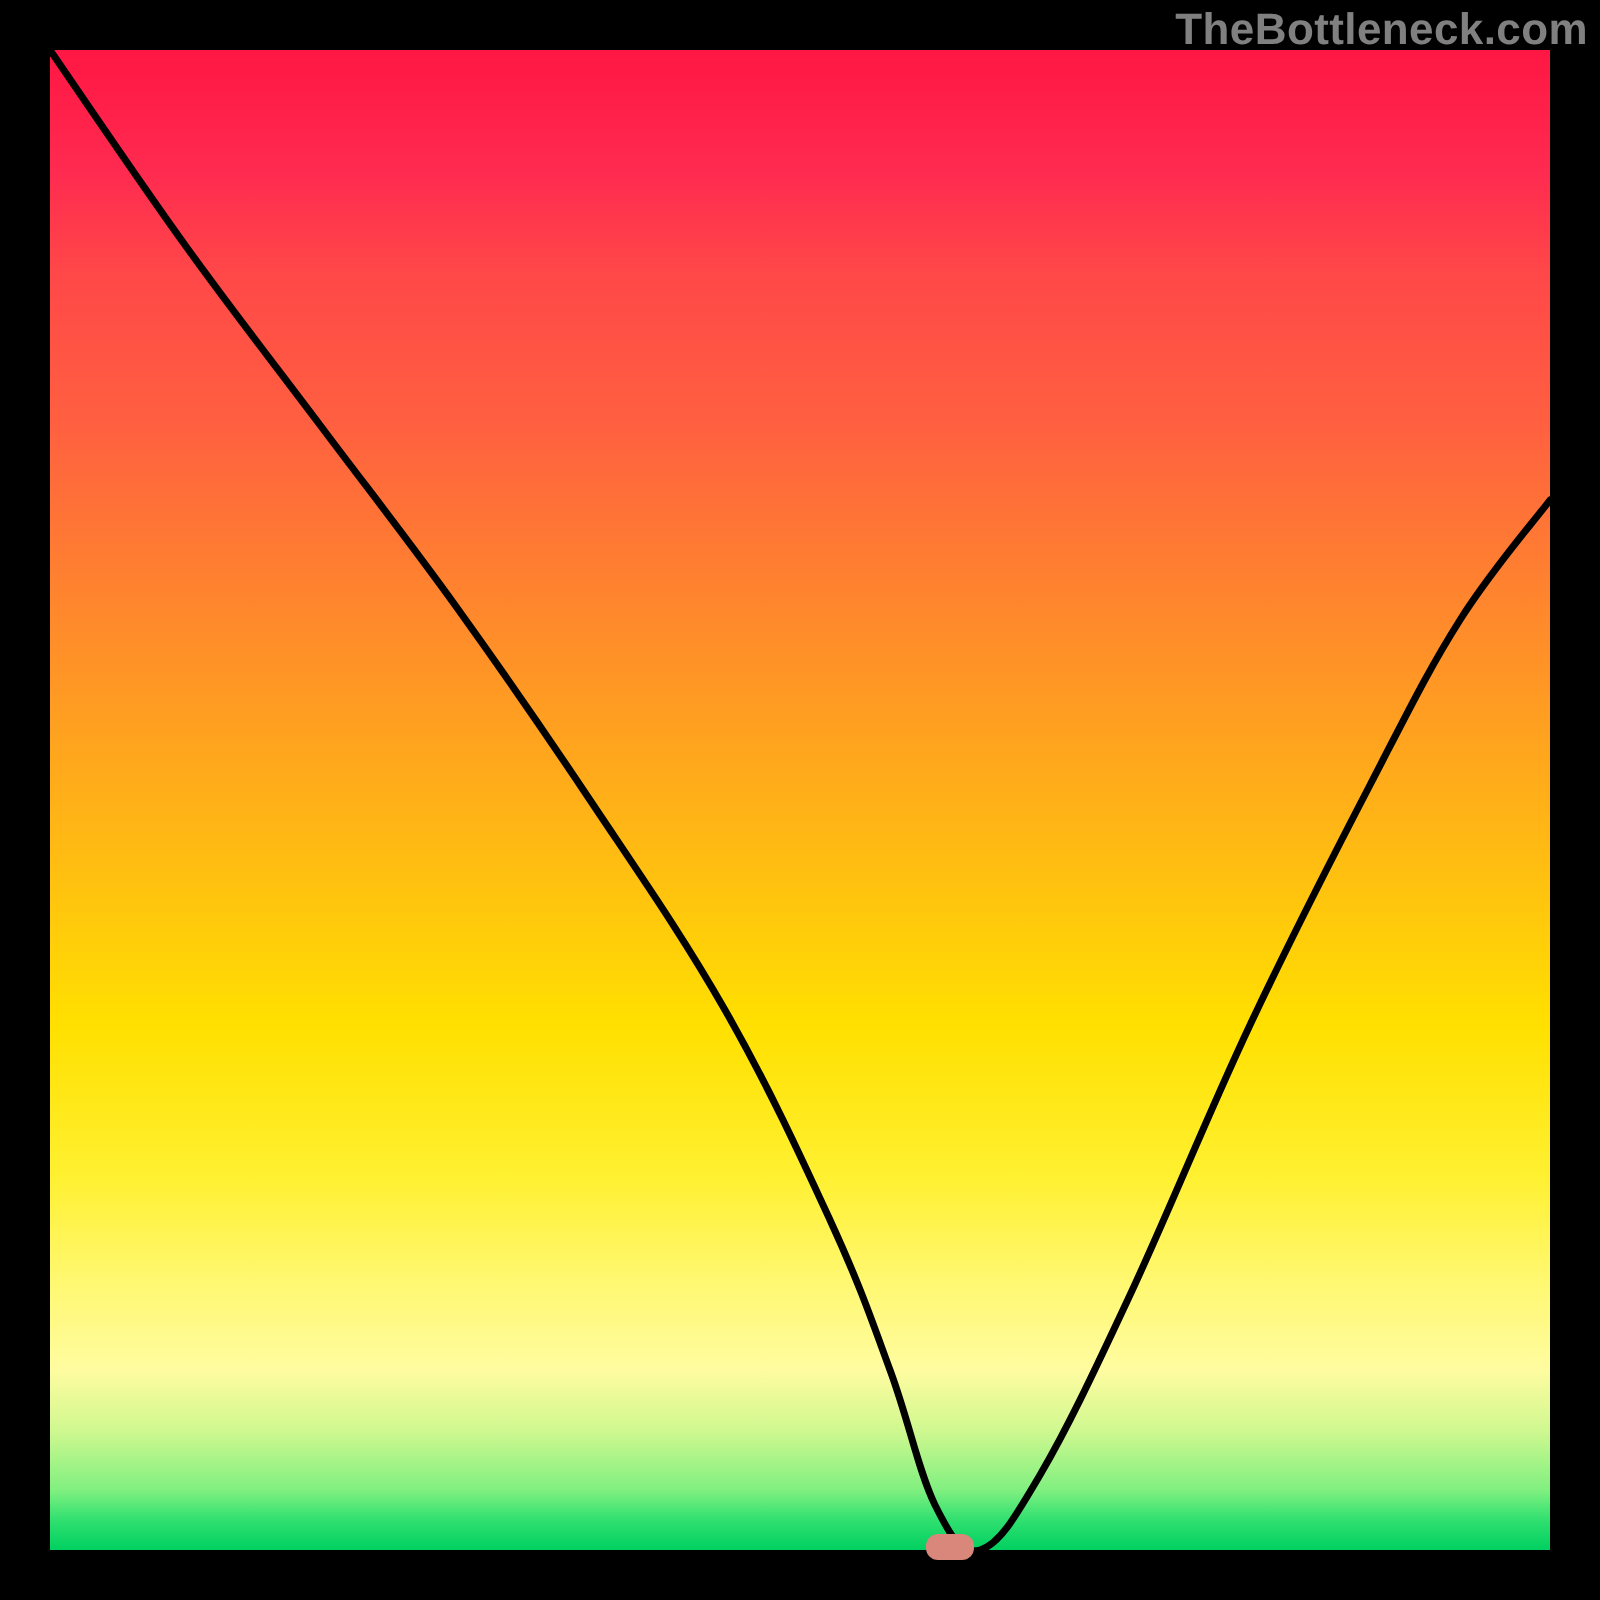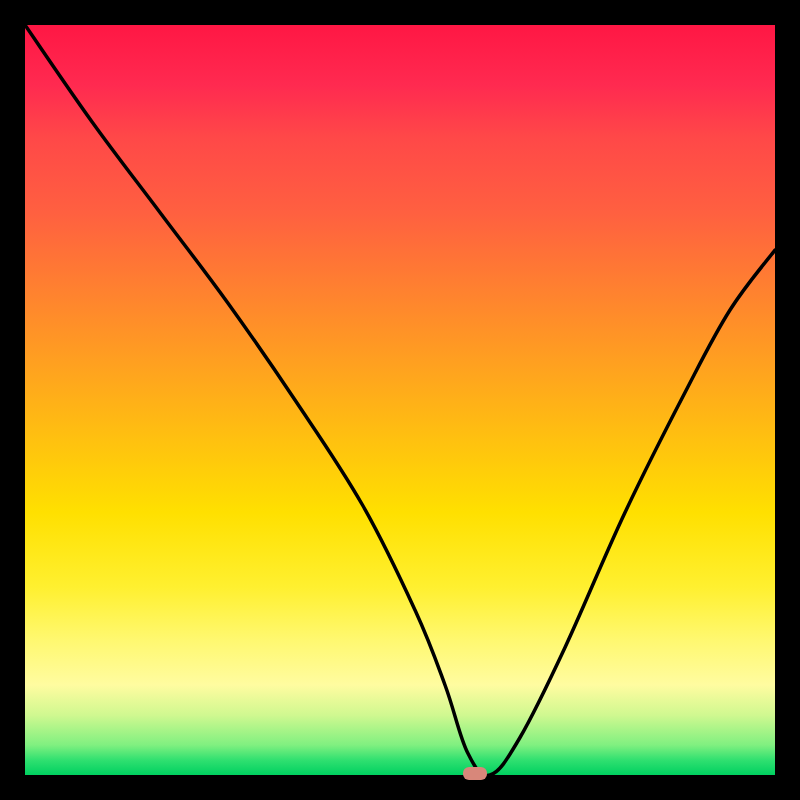--- a/index.html
+++ b/index.html
@@ -69,13 +69,14 @@
 </head>
 <body>
 
 <div class="chart-container">
   <div class="plot-area">
     <svg class="curve-layer" viewBox="0 0 750 750" preserveAspectRatio="none">
       <path id="curve-path" d="M 0.0 0.0 C 12.2 17.6, 43.2 63.8, 67.5 97.5 C 91.8 131.3, 110.7 155.1, 135.0 187.5 C 159.3 219.9, 178.2 243.8, 202.5 277.5 C 226.8 311.3, 245.7 338.6, 270.0 375.0 C 294.3 411.4, 315.9 442.2, 337.5 480.0 C 359.1 517.8, 375.1 552.6, 390.0 585.0 C 404.9 617.4, 410.6 634.4, 420.0 660.0 C 429.5 685.6, 434.4 711.3, 442.5 727.5 C 450.6 743.7, 455.6 752.7, 465.0 750.0 C 474.4 747.3, 481.5 735.5, 495.0 712.5 C 508.5 689.5, 521.1 663.0, 540.0 622.5 C 558.9 582.0, 578.4 533.4, 600.0 487.5 C 621.6 441.6, 641.1 403.9, 660.0 367.5 C 678.9 331.1, 688.8 310.6, 705.0 285.0 C 721.2 259.4, 741.9 235.8, 750.0 225.0" stroke="#000000" stroke-width="3.5" fill="none" stroke-linecap="round" stroke-linejoin="round"></path>
     </svg>
     <div id="marker" class="marker" style="left: 438px; top: 742px; background: rgb(216, 135, 122);"></div>
   </div>
+  <div class="watermark">TheBottleneck.com</div>
 </div>
 
 </body></html>

